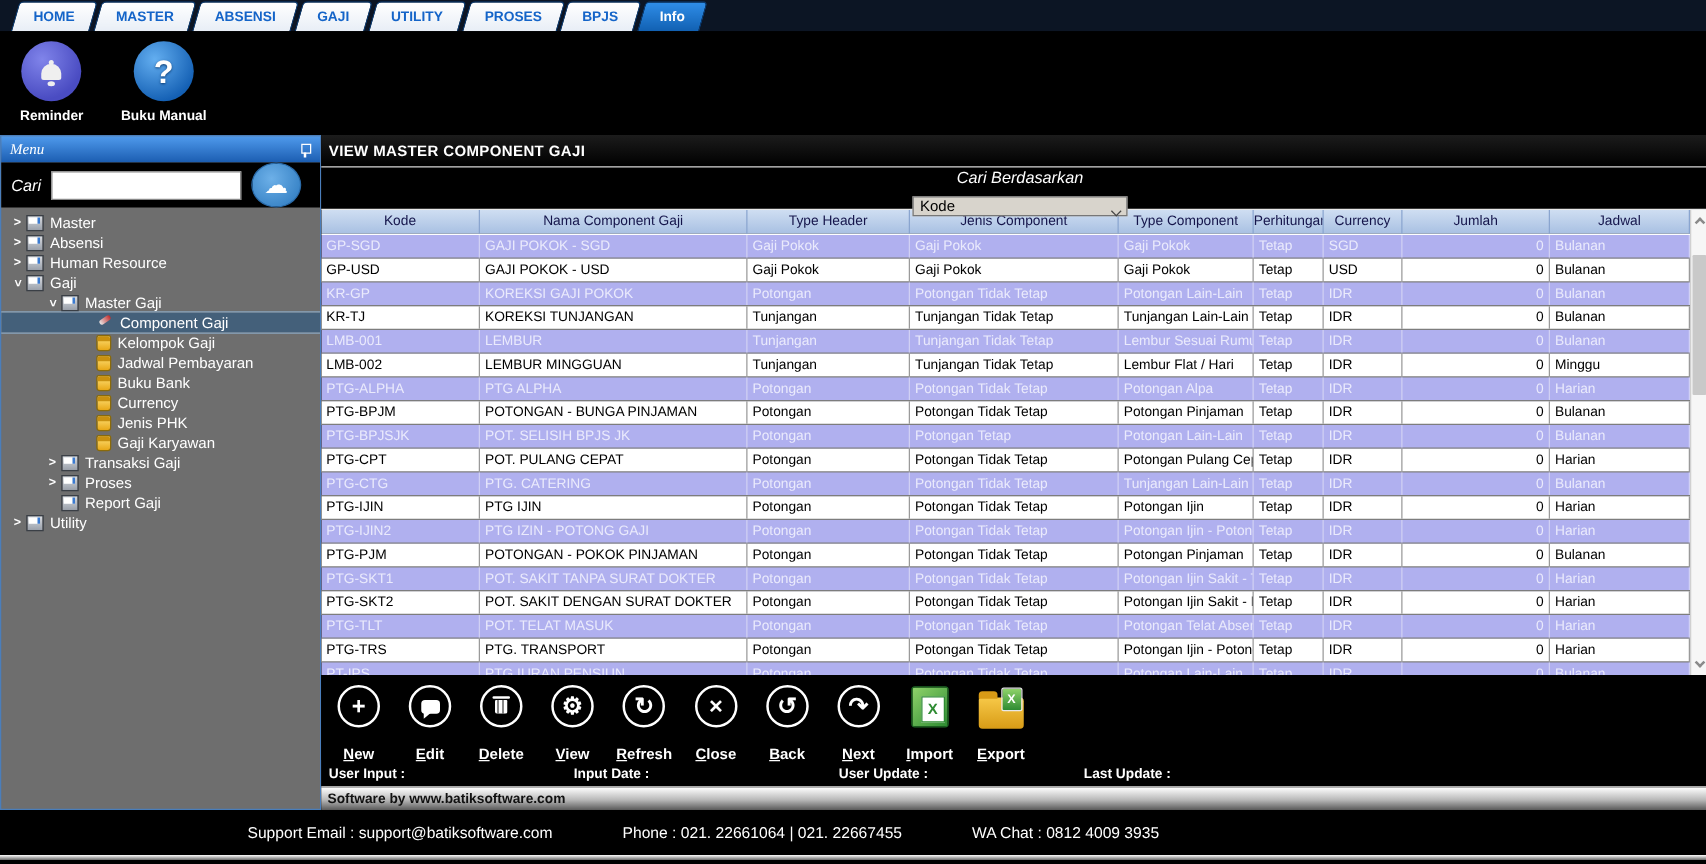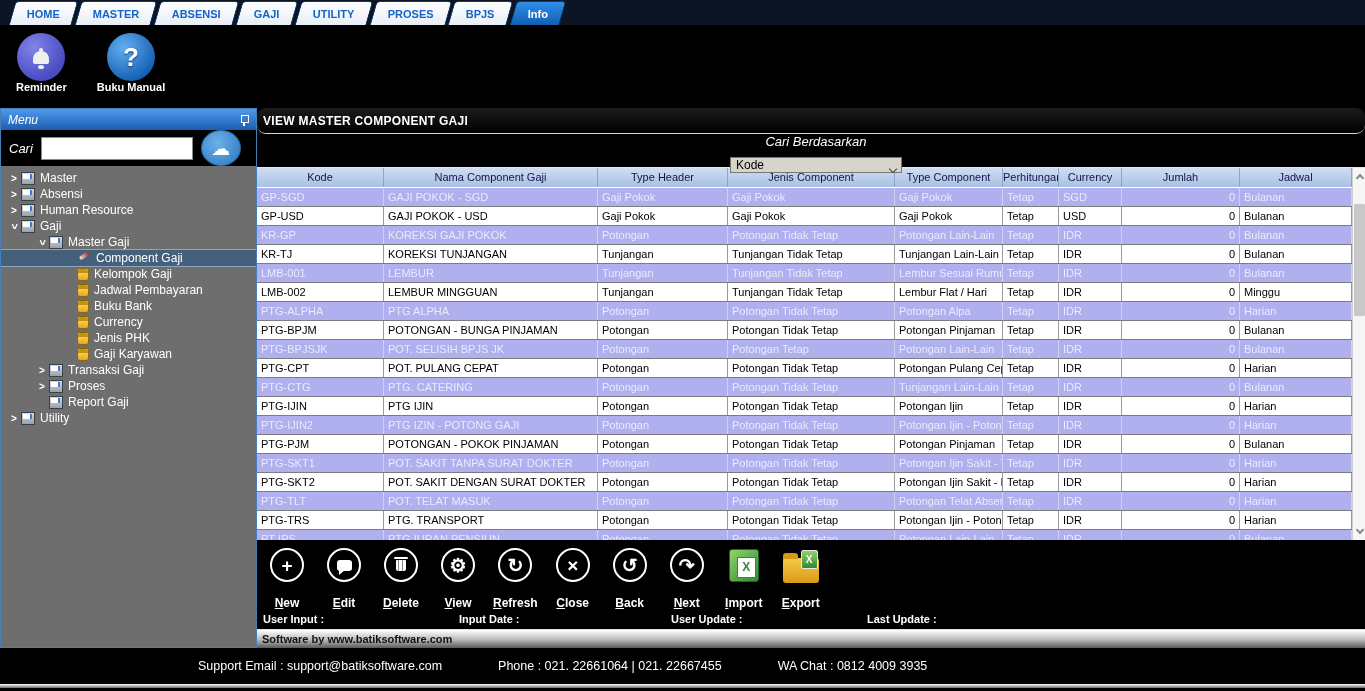--- a/index.html
+++ b/index.html
@@ -18,28 +18,28 @@
   
   .icon-strip { height:83px; background:#000; display:flex; align-items:flex-start; padding:8px 0 0 16px; gap:30px; }
   .quick { display:flex; flex-direction:column; align-items:center; cursor:pointer; }
   .quick-circle { width:48px; height:48px; border-radius:50%; display:flex; align-items:center; justify-content:center; position:relative; }
   .bell-bg { background:radial-gradient(circle at 35% 30%, #8084ea, #4a4cc2 70%); }
   .bell-body { width:16px; height:13px; background:#efefef; border-radius:8px 8px 2px 2px; position:relative; }
   .bell-body::before { content:''; position:absolute; top:-3px; left:6px; width:4px; height:4px; background:#efefef; border-radius:50%; }
   .bell-body::after { content:''; position:absolute; bottom:-5px; left:5px; width:6px; height:4px; background:#efefef; border-radius:50%; }
   .q-bg { background:radial-gradient(circle at 35% 30%, #63aef0, #1460b4 75%); }
   .q-mark { color:#fff; font-size:26px; font-weight:bold; text-shadow:0 1px 2px #0a3a70; }
-  .quick-label { color:#fff; font-size:11px; font-weight:bold; margin-top:0; }
+  .quick-label { color:#fff; font-size:11px; font-weight:bold; margin-top:6px; }
 
   
   .workspace { display:flex; height:540px; }
 
   
   .sidebar { width:257px; background:#6e6e6e; border:1px solid #4a7ebb; display:flex; flex-direction:column; }
-  .sb-header { height:21px; background:linear-gradient(#4f9aec,#1b5db1); display:flex; align-items:center; justify-content:space-between; padding:0 7px; }
+  .sb-header { height:21px; background:linear-gradient(#4f9aec,#1b5db1); display:flex; align-items:center; justify-content:space-between; padding:0 7px;font-family:Liberation Serif, serif; }
   .sb-title { color:#fff; font-size:12px; font-style:italic; }
   .pin-icon { position:relative; width:10px; height:12px; cursor:pointer; }
   .pin-icon::before { content:''; position:absolute; top:1px; left:2px; width:6px; height:6px; border:1px solid #fff; background:transparent; }
   .pin-icon::after { content:''; position:absolute; top:8px; left:4px; width:2px; height:4px; background:#fff; }
   .sb-search { height:36px; background:#000; display:flex; align-items:center; padding:0 8px; gap:8px; }
   .sb-search-label { color:#fff; font-size:13px; font-style:italic; }
   .sb-search input { width:152px; height:23px; border:1px solid #888; background:#fff; font-size:12px; padding:0 4px; }
   .cloud-btn { width:40px; height:36px; border-radius:50%; background:radial-gradient(circle at 40% 35%, #6db0e8, #3a85c8 75%); border:1px solid #2a6aa8;
                display:flex; align-items:center; justify-content:center; color:#fff; font-size:19px; cursor:pointer; }
   .tree { flex:1; padding-top:4px; overflow:hidden; }
@@ -53,21 +53,21 @@
   .ti-db { width:12px; background:linear-gradient(#ffe27a,#e8a818); border:1px solid #8a6a0a; border-radius:2px 2px 3px 3px; }
   .ti-db::before { content:''; position:absolute; top:0; left:0; right:0; height:4px; background:#c89010; border-radius:2px 2px 0 0; }
   .ti-brush { background:transparent; }
   .ti-brush::before { content:''; position:absolute; top:2px; left:2px; width:10px; height:4px; background:linear-gradient(90deg,#e8e8e8,#c22a2a); transform:rotate(-35deg); border-radius:2px; }
   .tree-item.selected { background:#44607a; outline:1px solid #8aa6c0; }
   .tree-label { padding-right:4px; }
 
   
   .main { flex:1; background:#000; display:flex; flex-direction:column; }
   .panel-title { height:28px; color:#fff; font-size:12px; font-weight:bold; letter-spacing:.3px; display:flex; align-items:center; padding-left:6px;
-                 background:linear-gradient(#1c1c1c,#000); border-bottom:1px solid #d8d8d8;border-radius:9px; }
+                 background:linear-gradient(#1c1c1c,#000); border-bottom:1px solid #d8d8d8; }
   .search-row { height:33px; display:flex; align-items:center; padding-left:10px; gap:8px;flex-direction:column; }
   .search-row-label { color:#fff; font-size:13px; font-style:italic; white-space:nowrap; }
   .dropdown { width:172px; height:24px; background:#d8d4cc; border:1px solid #777; font-size:12px; color:#000;
               display:flex; align-items:center; padding:0 18px 0 5px; position:relative; cursor:pointer; }
   .dropdown .chev { position:absolute; right:5px; top:8px; width:6px; height:6px; border-left:1px solid #444; border-bottom:1px solid #444; transform:rotate(-45deg); }
   .search-row input { width:500px; height:24px; border:1px solid #777; background:#fff; font-size:12px; padding:0 4px; }
 
   
   .table-zone { height:373px; display:flex; border-top:1px solid #e8e8e8; }
   .grid { flex:1; overflow:hidden; background:#000; }

